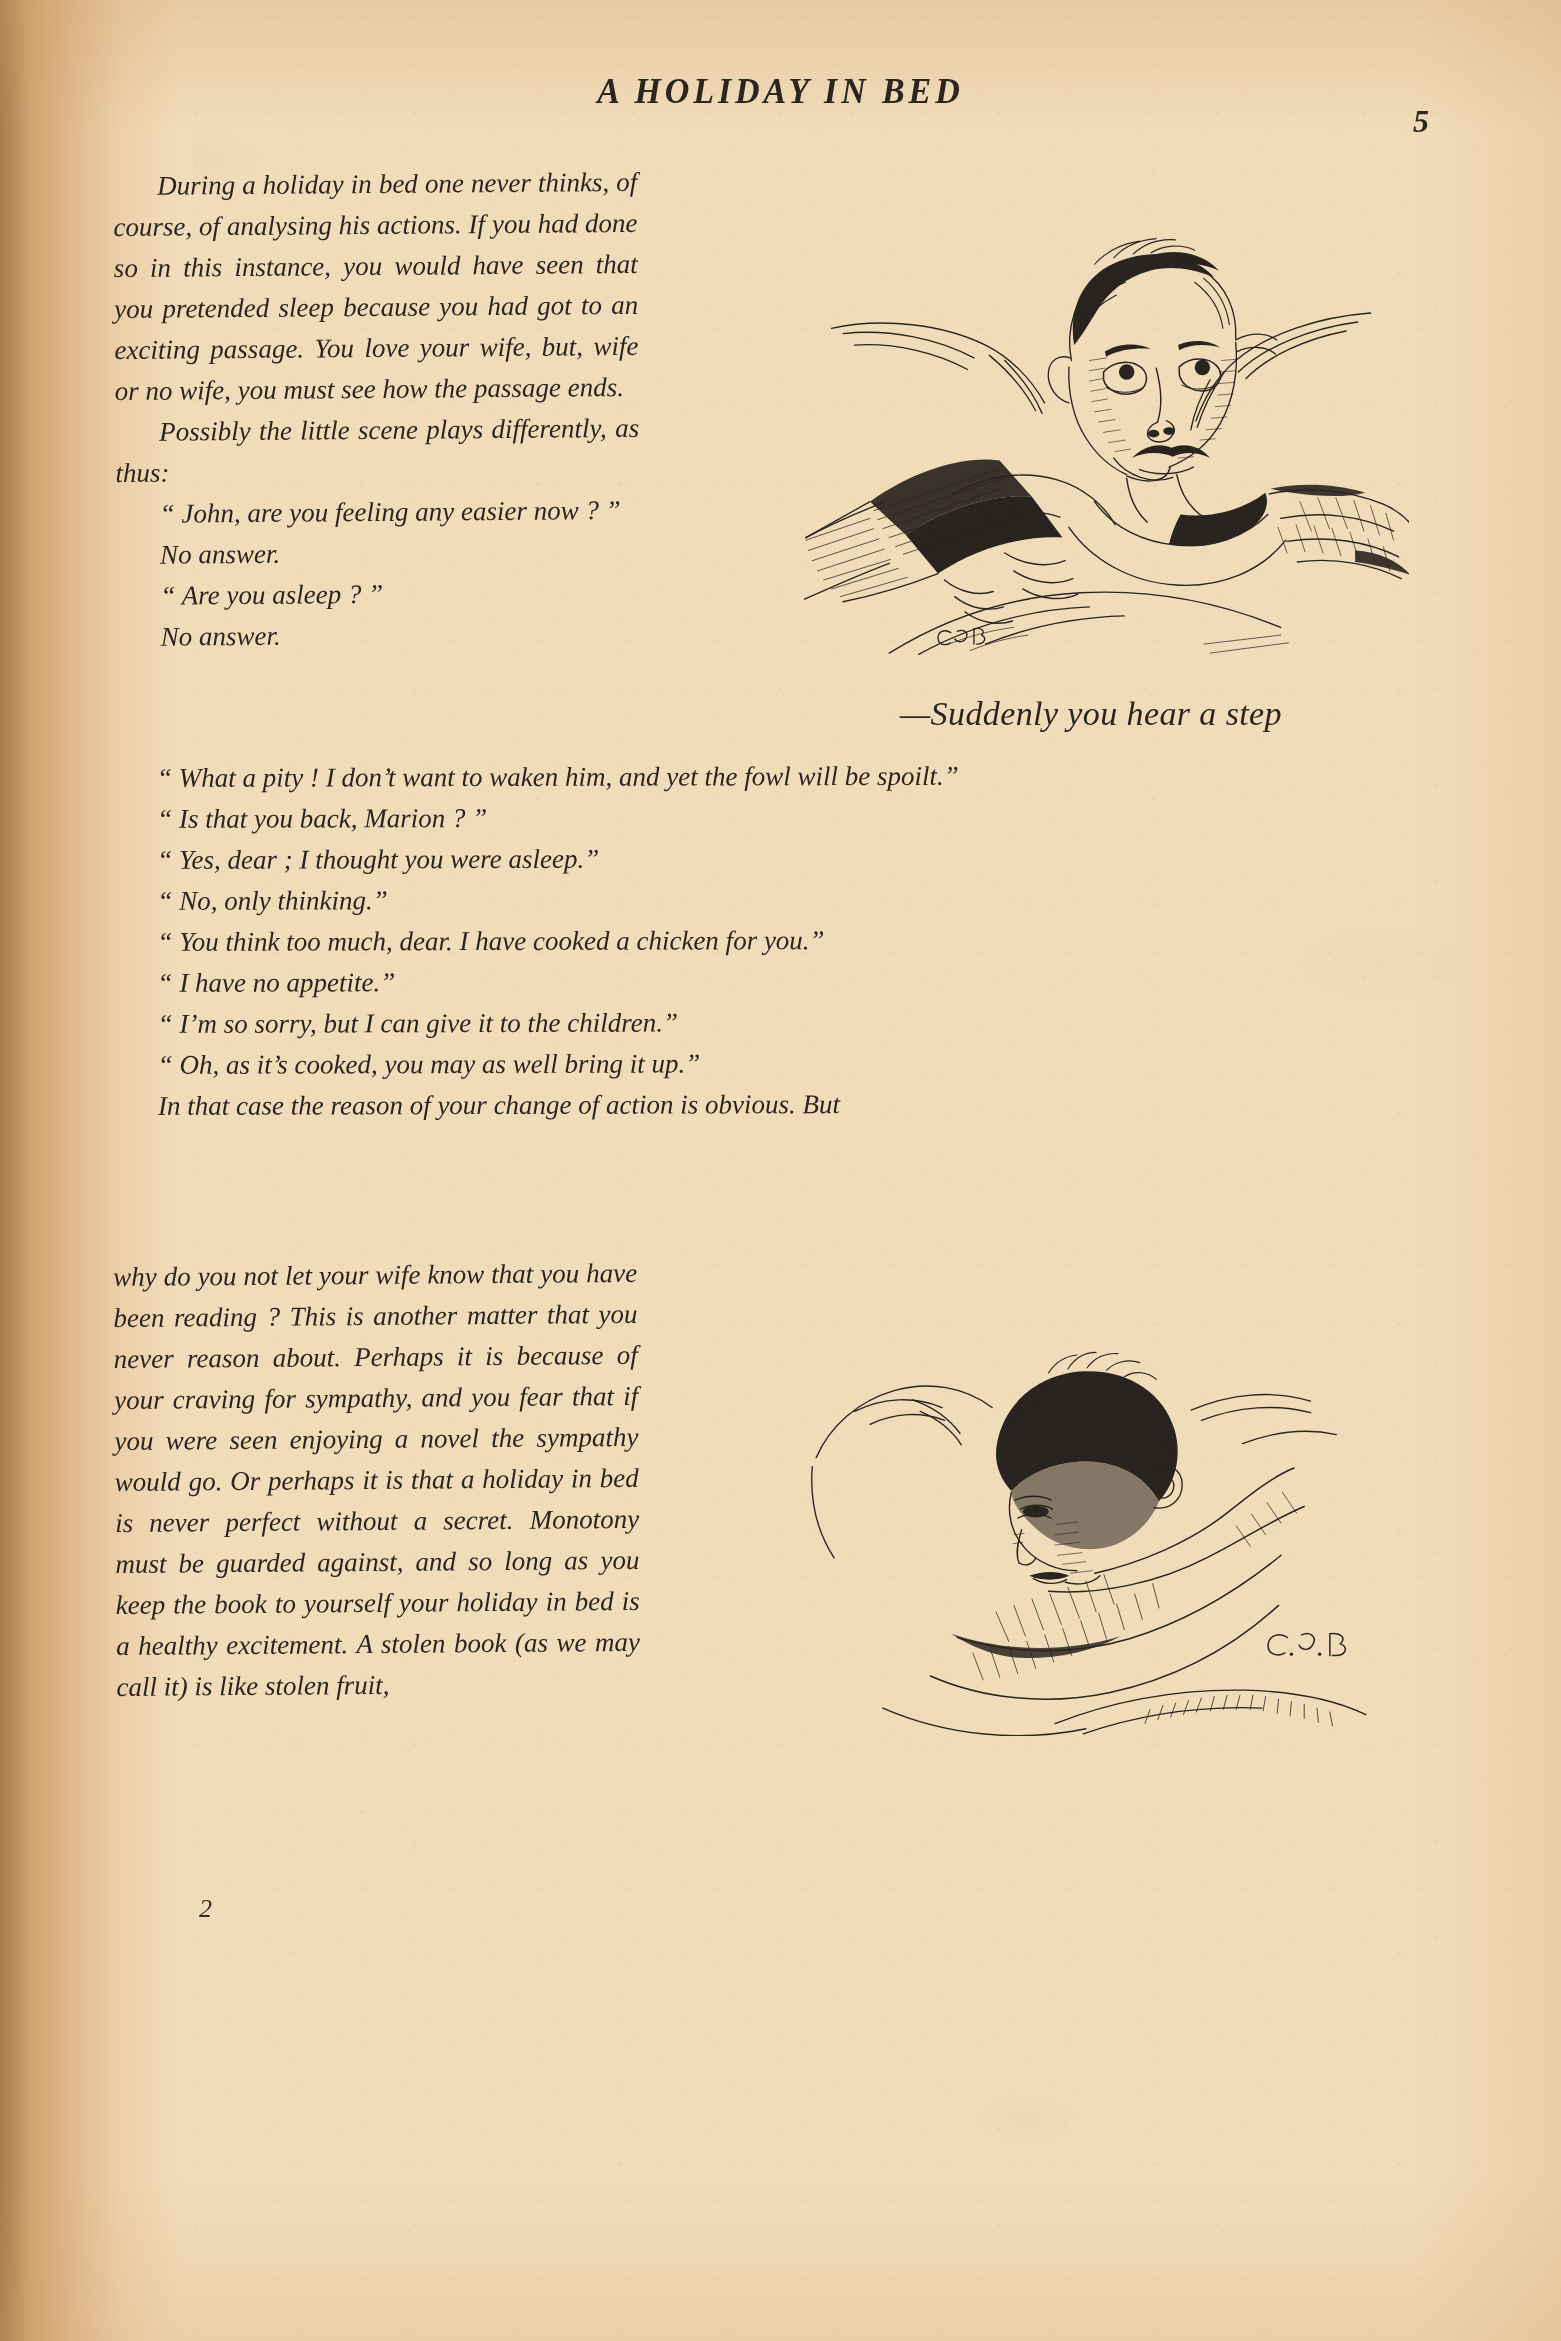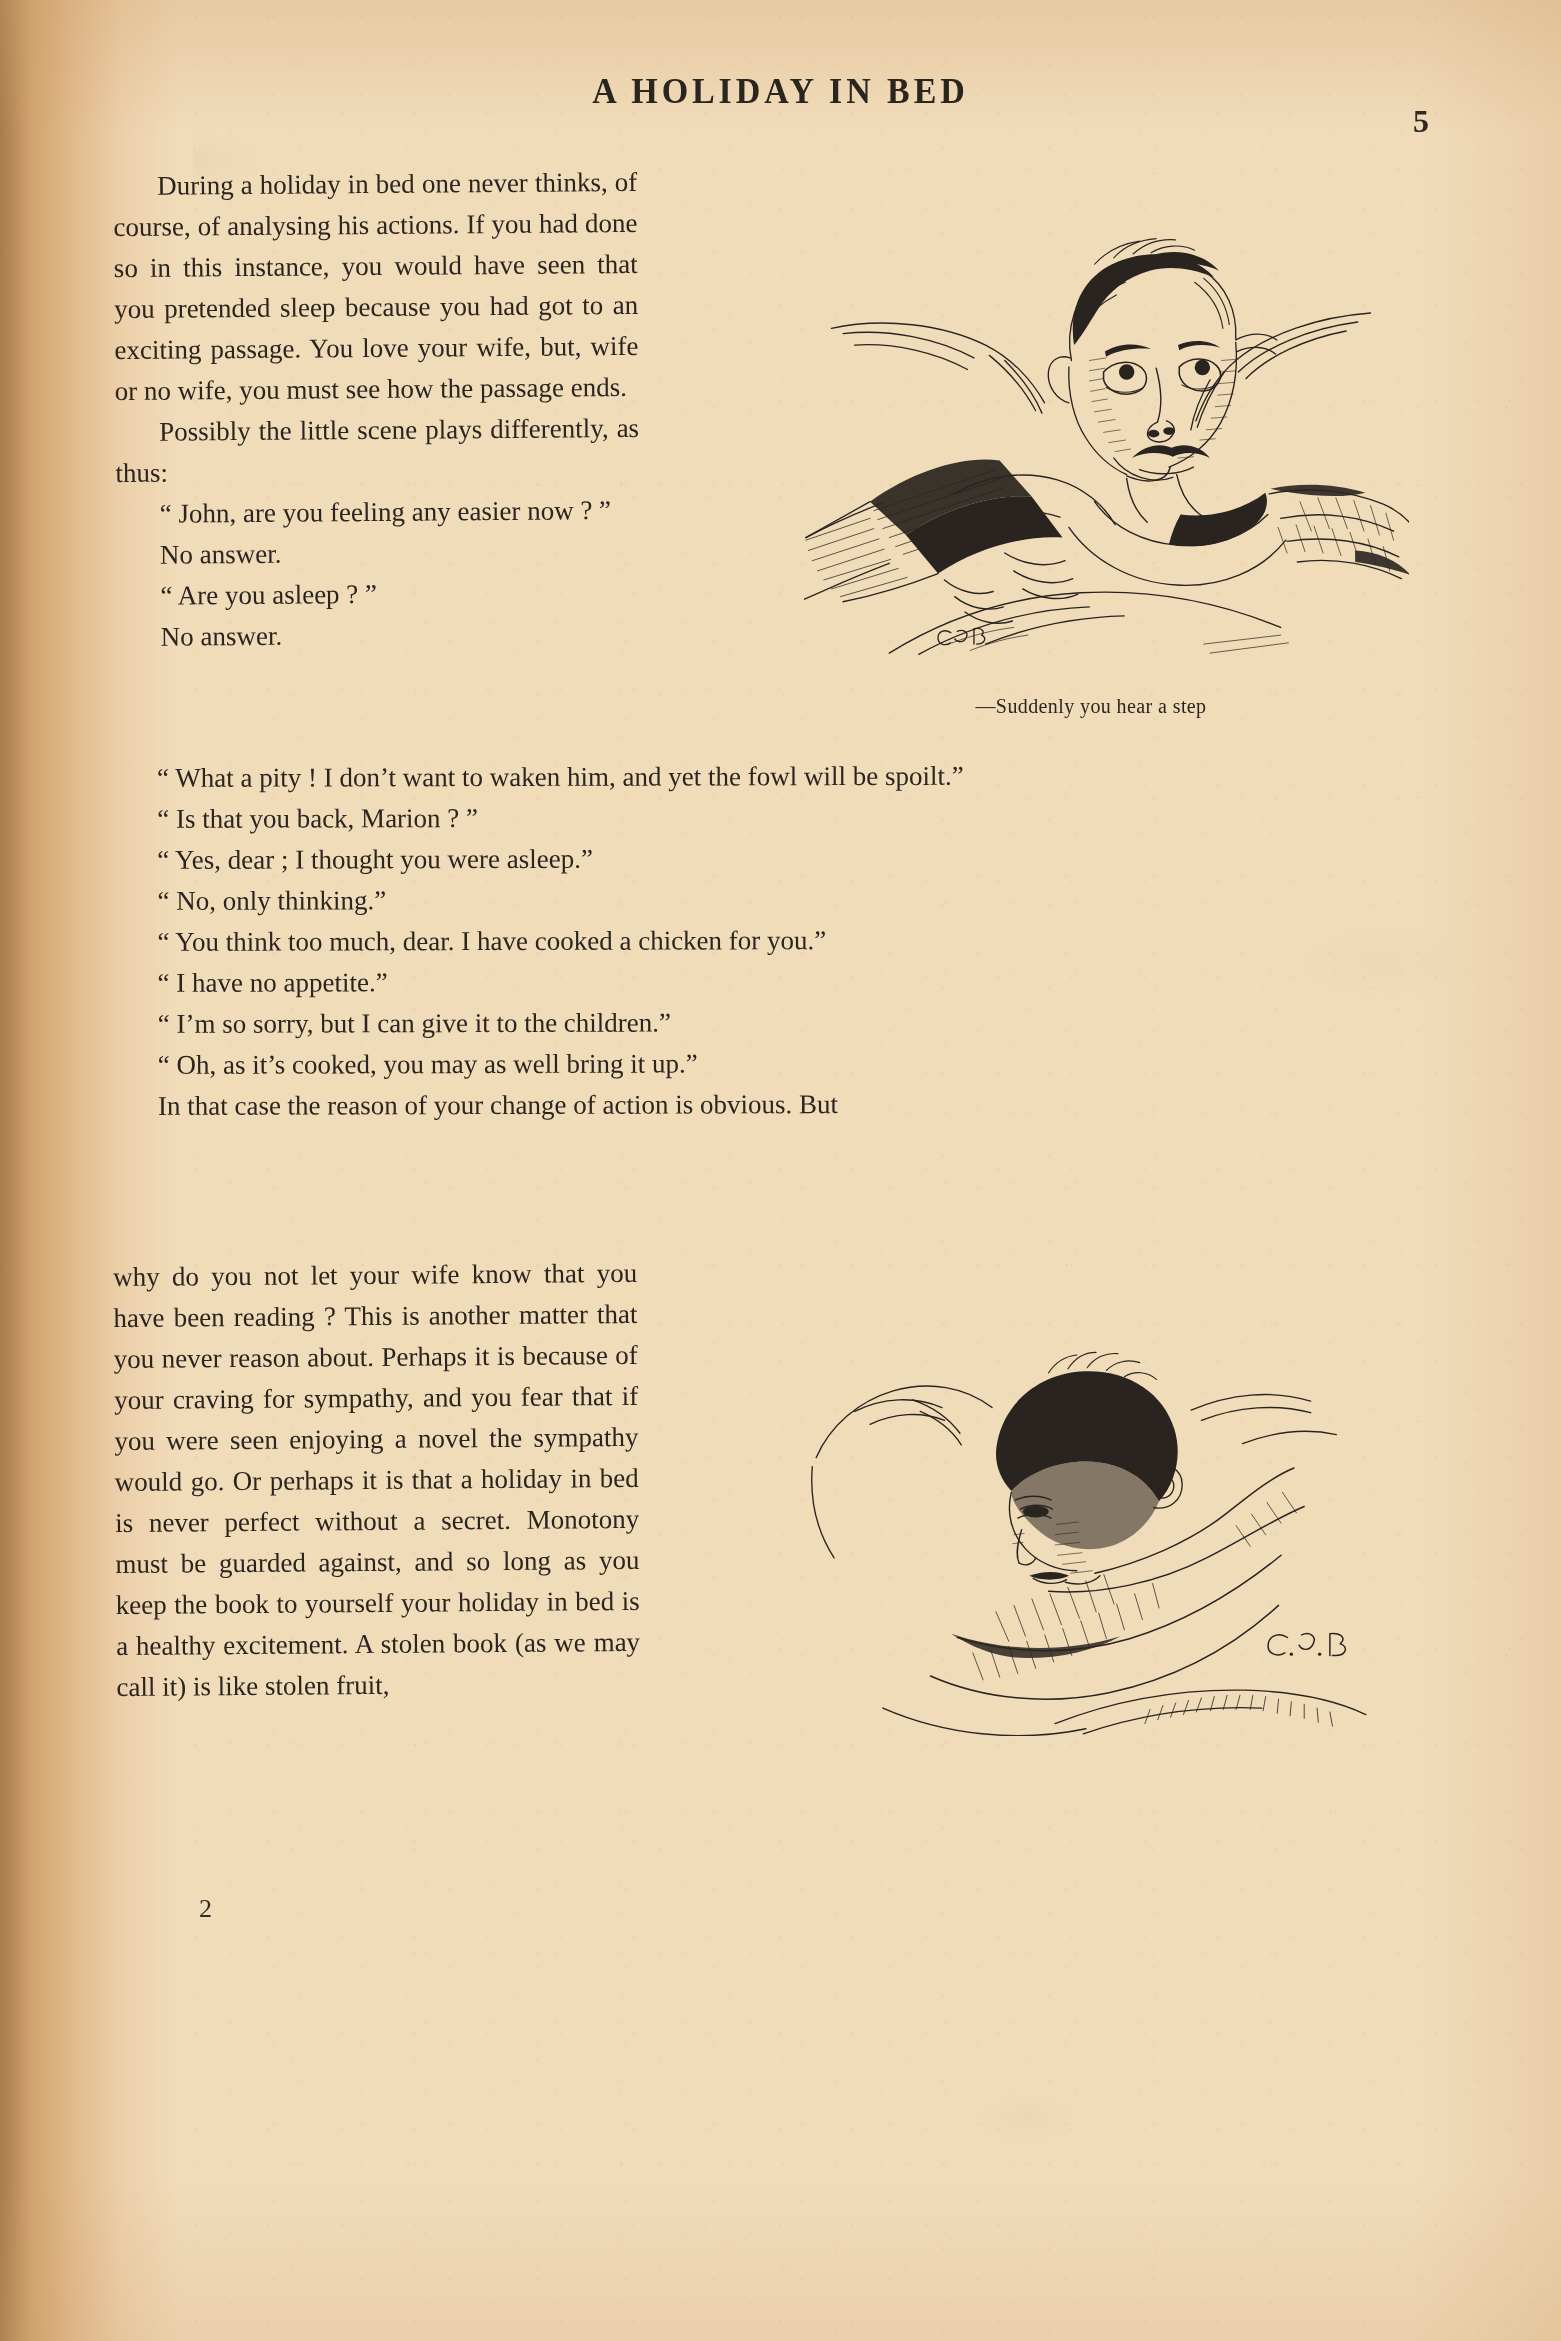--- a/index.html
+++ b/index.html
@@ -45,21 +45,21 @@
       linear-gradient(to top,rgba(205,160,105,.20) 0px,rgba(205,160,105,0) 167px);
   }
   #foxing{
     position:absolute;inset:0;pointer-events:none;opacity:.5;
     background:
       radial-gradient(ellipse 103px 45px at 193px 160px, rgba(186,143,88,.16), transparent 70%),
       radial-gradient(ellipse 77px 39px at 1027px 2119px, rgba(186,143,88,.14), transparent 70%),
       radial-gradient(ellipse 128px 58px at 1380px 963px, rgba(186,143,88,.10), transparent 70%);
   }
 
-  #page{position:absolute;inset:0;}
+  #page{position:absolute;inset:0;font-style:italic;}
 
   
   #runhead{
     position:absolute;left:0;right:0;top:72px;text-align:center;
     pointer-events:none;
   }
   #runhead .t{
     display:inline-block;
     font-family:"Liberation Serif",serif;
     font-size:34px;letter-spacing:3.9px;font-weight:700;
@@ -106,21 +106,21 @@
   .fig{position:absolute;}
   #fig1{left:793px;top:168px;width:616px;}
   #fig2{left:793px;top:1274px;width:578px;}
   .fig svg{display:block;width:100%;height:auto;}
   .cap{
     text-align:center;color:#2b2520;
     font-family:"Liberation Serif",serif;
   }
   #cap1{
     position:absolute;left:847px;top:695px;width:488px;
-    font-size:20px;letter-spacing:0.4px;
+    font-size:34px;letter-spacing:0.4px;
   }
   #cap2{
     position:absolute;left:835px;top:1778px;width:514px;
     font-size:26px;font-weight:700;line-height:37px;letter-spacing:0.3px;
   }
   .ink{fill:none;stroke:#2a2420;stroke-linecap:round;stroke-linejoin:round;}
   .ink-f{fill:#2a2420;stroke:none;}
 </style>
 </head>
 <body>

